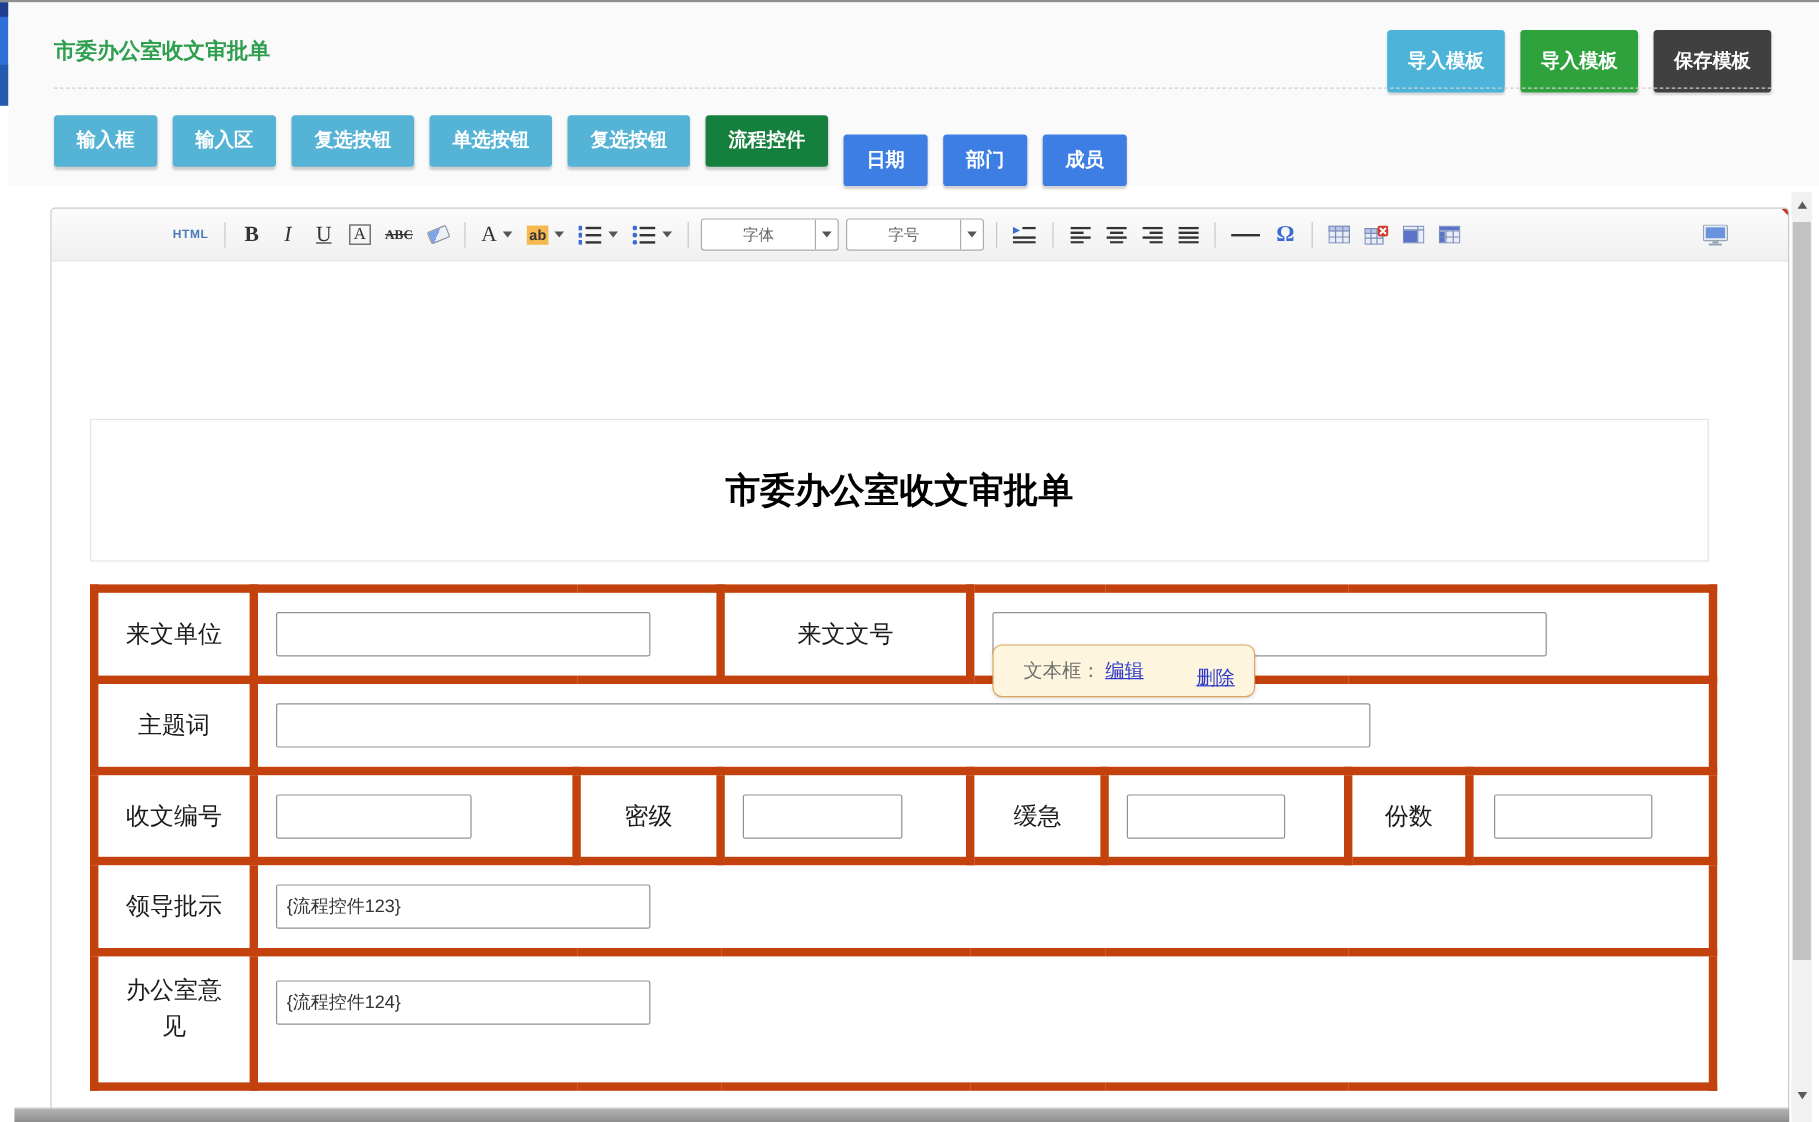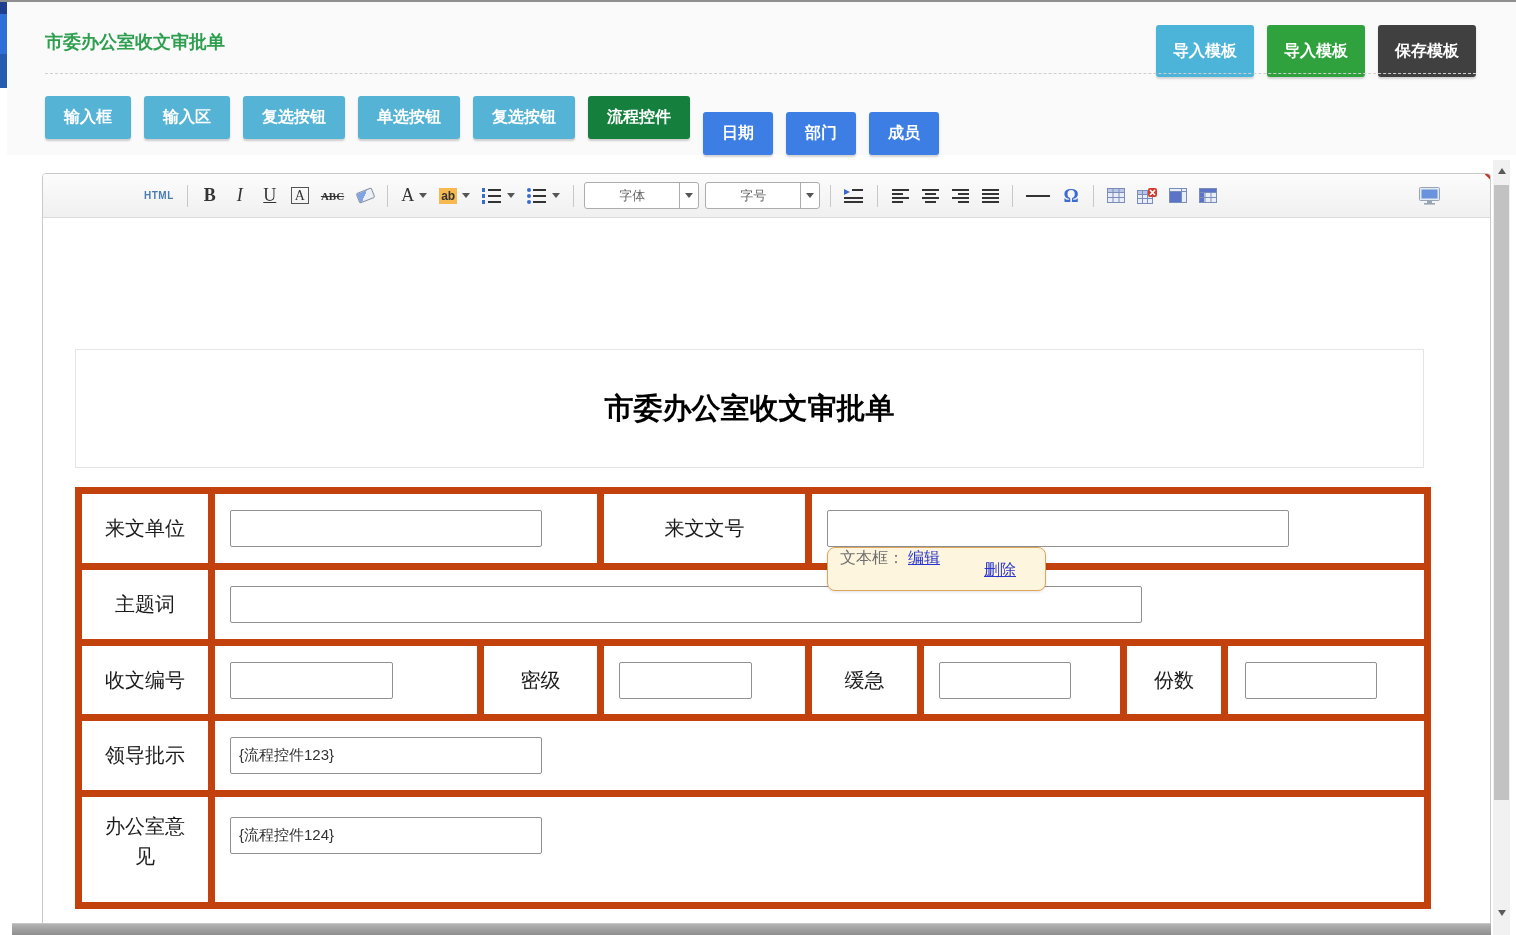--- a/index.html
+++ b/index.html
@@ -91,23 +91,23 @@
   .w163 { width:163px; } .w133 { width:133px; } .w132 { width:132px; }
   .pad22 { padding-left:22px; }
   .r1 { height:76px; } .r2 { height:75px; } .r3 { height:76px; }
   .r4 { height:75px; } .r5 { height:76px; } .r6 { height:112px; }
   .row6-lbl span { display:inline-block; width:84px; line-height:1.5; }
   .row6 td { vertical-align:top; }
   .row6 td.lbl { padding-top:14px; }
   .row6 td.cell { padding-top:20px; }
 
   
-  #control-tooltip { position:absolute; left:784px; top:329px; width:219px; height:44px;
+  #control-tooltip { position:absolute; left:784px; top:319px; width:219px; height:44px;
     background:#fdf5dd; border:1px solid #e0a55a; border-radius:8px; z-index:10;
-    display:flex; padding-left:12px;
+    display:flex; align-items:center; padding-left:25px;
     font-family:"Liberation Serif", serif; font-size:16px;
     box-shadow:0 1px 3px rgba(0,0,0,.12); }
   #control-tooltip .t-lbl { color:#6f6f6f; }
   #control-tooltip a { color:#2a36cc; text-decoration:underline; cursor:pointer; }
   #control-tooltip .t-edit { margin-left:4px; }
   #control-tooltip .t-del { margin-left:44px;margin-top:12px; }
 
   
   #scrollbar { left:1493px; top:160px; width:17px; height:775px; background:#f1f1f1; }
   .sb-btn { position:absolute; left:0; width:17px; height:18px; background:#f1f1f1;

